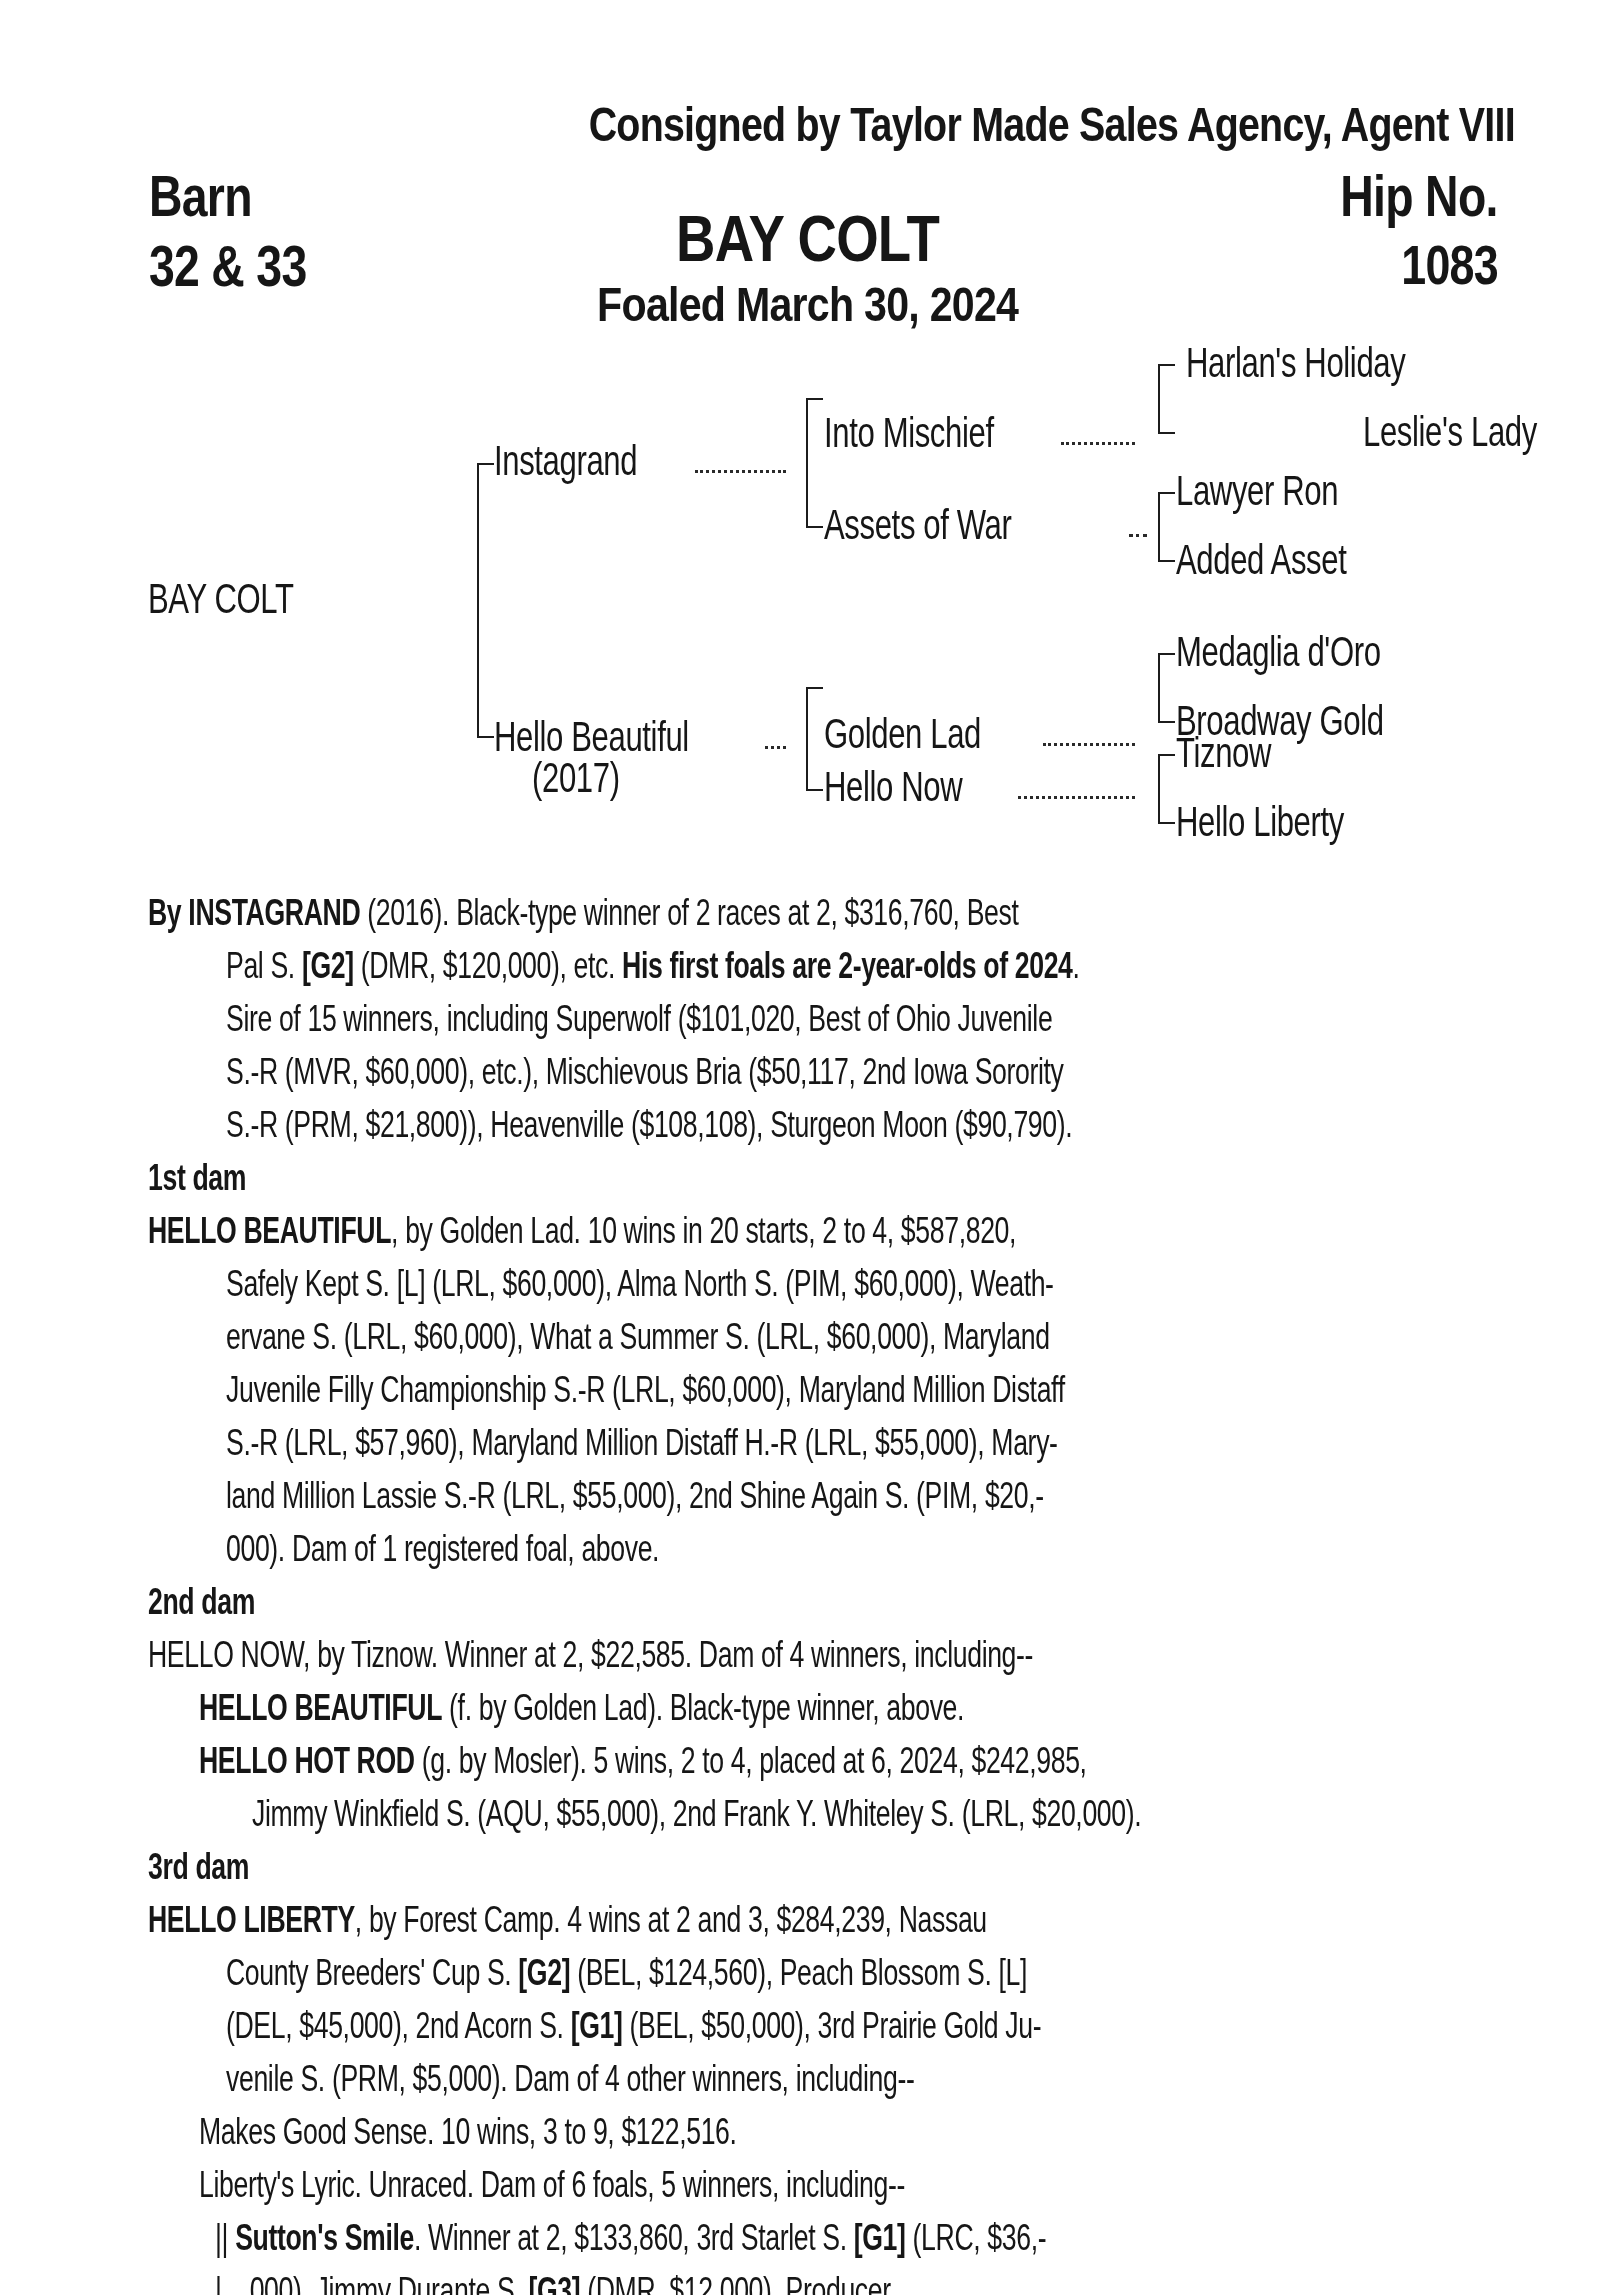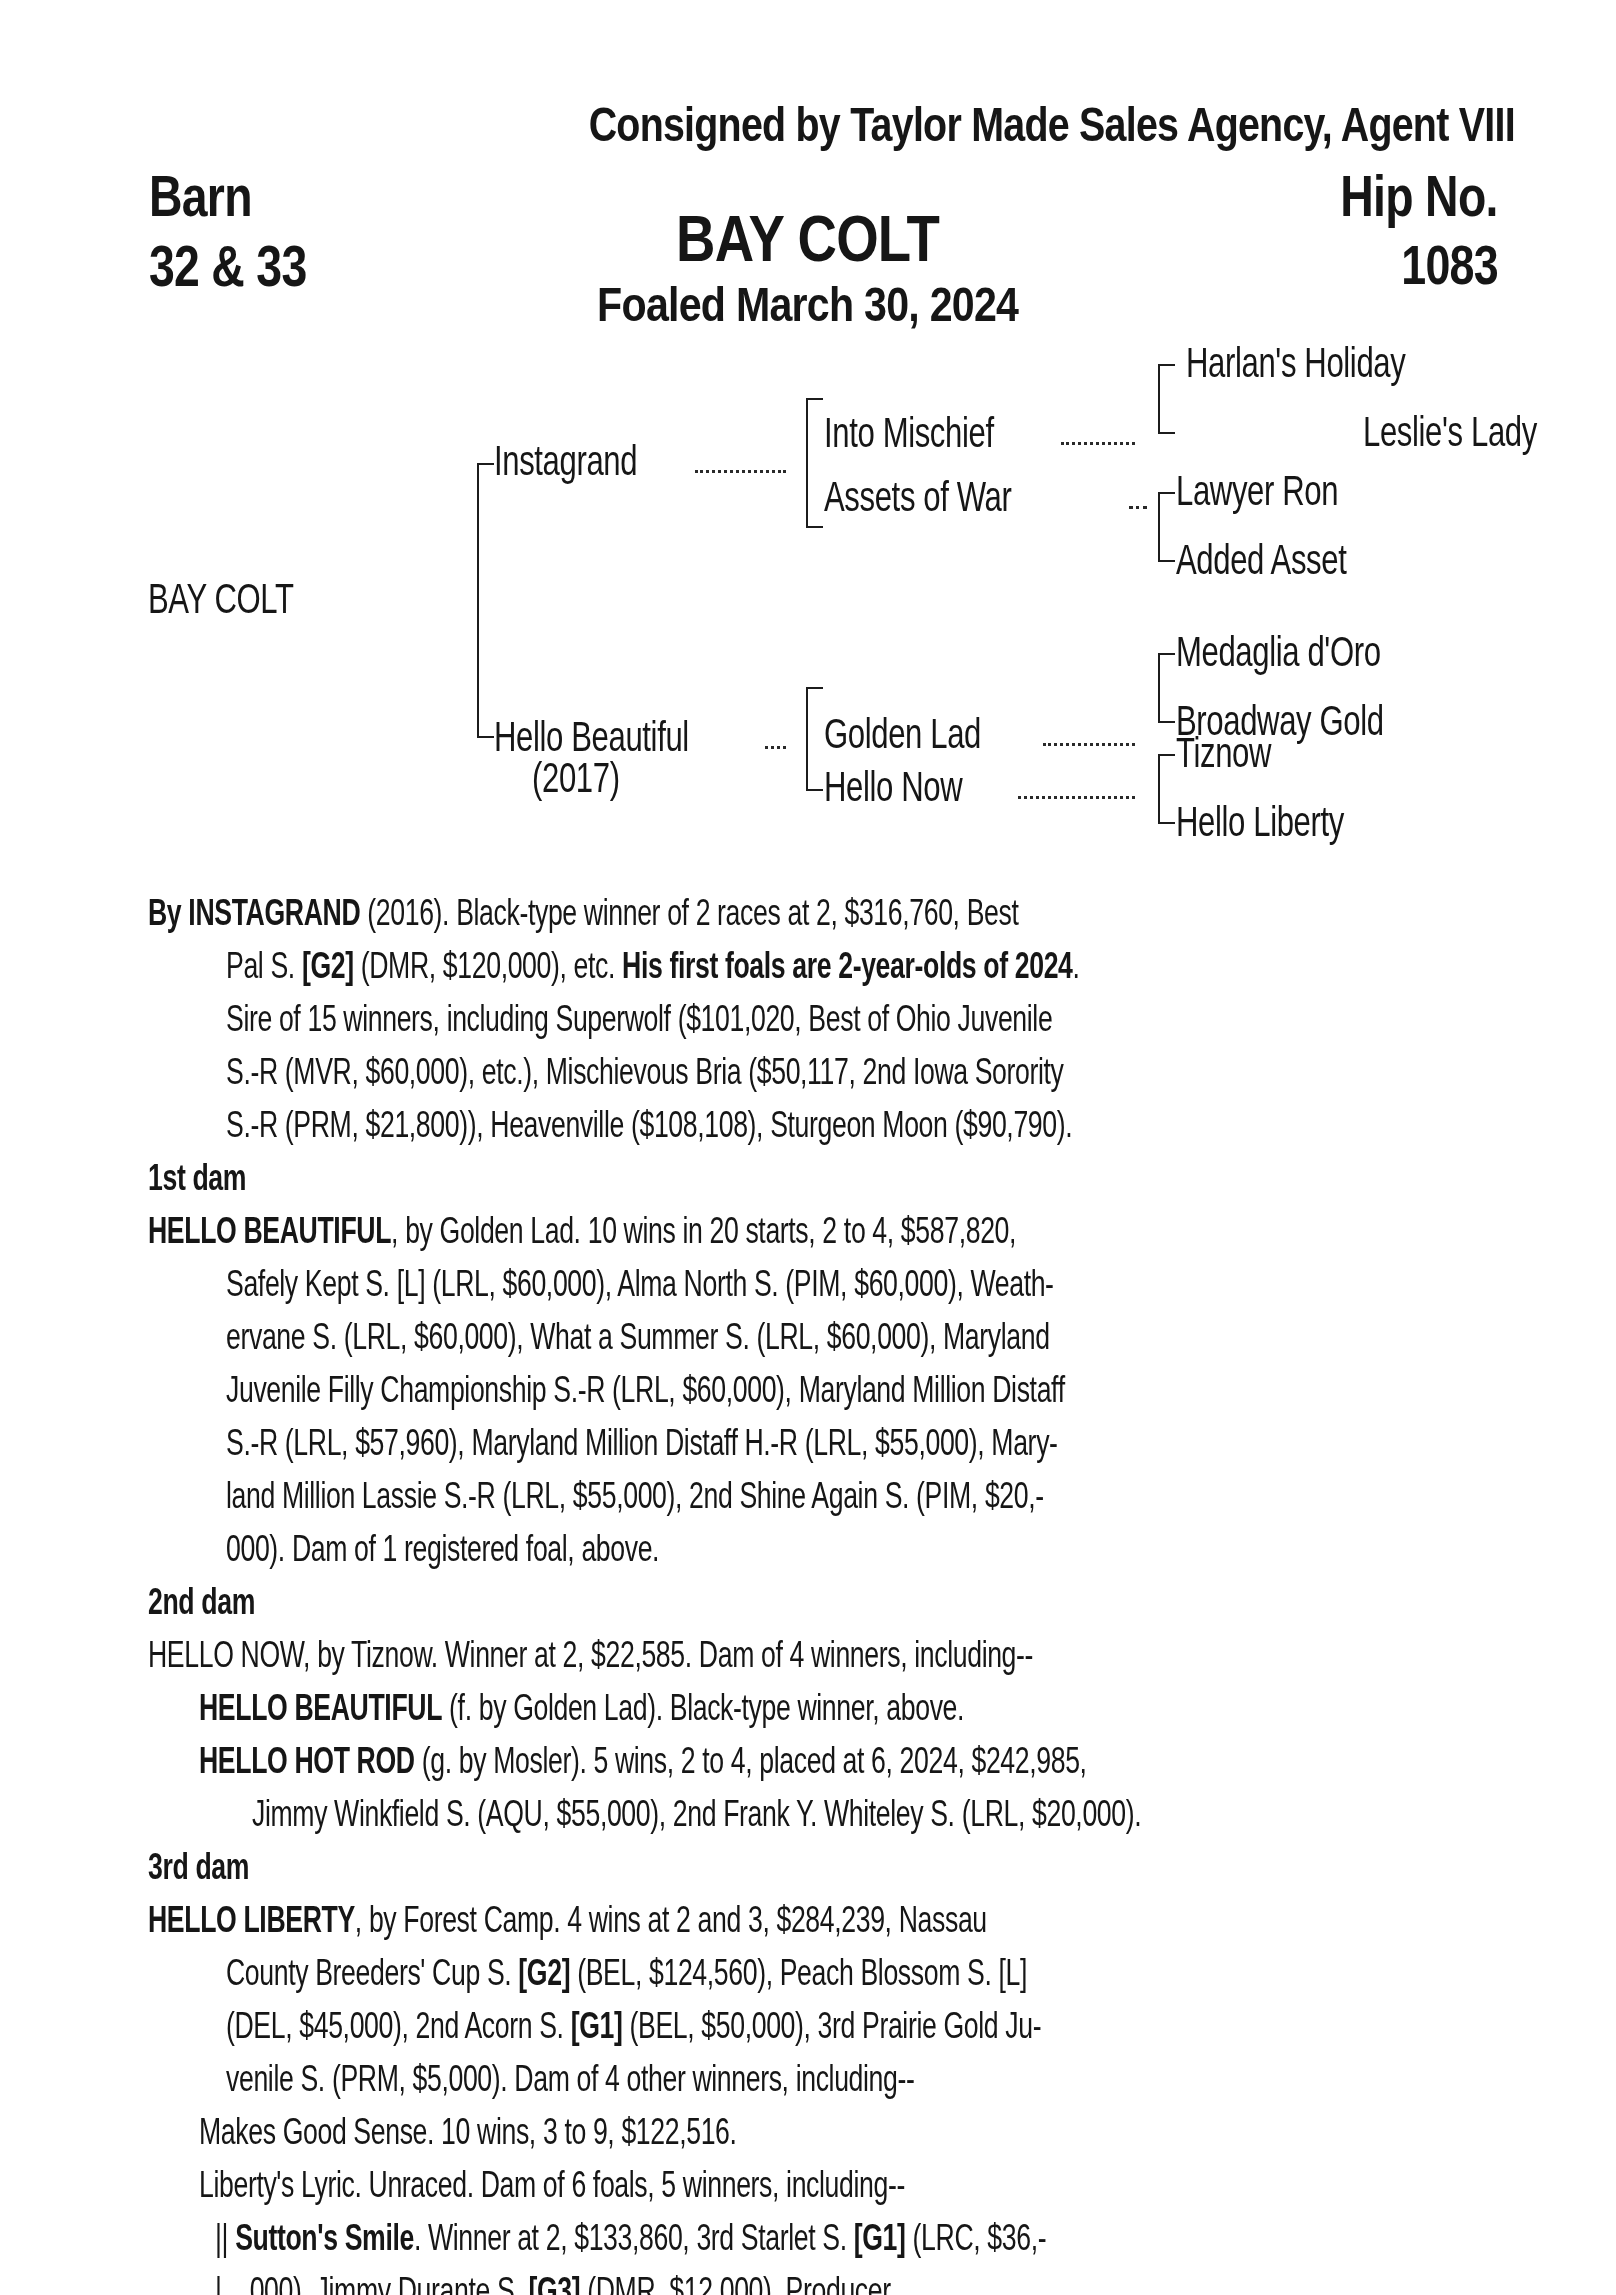--- a/index.html
+++ b/index.html
@@ -29,21 +29,21 @@
   .brk{position:absolute;width:16.5px;border-left:2.3px solid #1c1c1c;}
   .brk::before,.brk::after{content:"";position:absolute;left:0;width:14.7px;height:2.3px;background:#1c1c1c;}
   .brk::before{top:0;}
   .brk::after{bottom:0;}
   #p-subject{left:148px;top:575px;width:285px;}
   #p-g1-0{left:494px;top:437px;width:297px;}
   #p-g1-1{left:494px;top:713px;width:297px;}
   #p-g1-1-year{left:532px;top:754px;width:193px;}
   #brk-g1{left:477px;top:463px;height:275px;}
   #p-g2-0{left:824px;top:373px;width:316px;margin-top:36px;}
-  #p-g2-1{left:824px;top:473px;width:316px;gap:44px;}
+  #p-g2-1{left:824px;top:501px;width:316px;gap:44px;}
   #p-g2-2{left:824px;top:662px;width:316px;margin-top:48px;}
   #p-g2-3{left:824px;top:763px;width:316px;}
   #brk-g2a{left:806px;top:398px;height:130px;}
   #brk-g2b{left:806px;top:687px;height:104px;}
   #p-g3-0{left:1176px;top:339px;width:422px;margin-left:10px;}
   #p-g3-1{left:1176px;top:408px;width:422px;justify-content:flex-end;}
   #p-g3-2{left:1176px;top:467px;width:422px;}
   #p-g3-3{left:1176px;top:536px;width:422px;}
   #p-g3-4{left:1176px;top:628px;width:422px;}
   #p-g3-5{left:1176px;top:697px;width:422px;}

